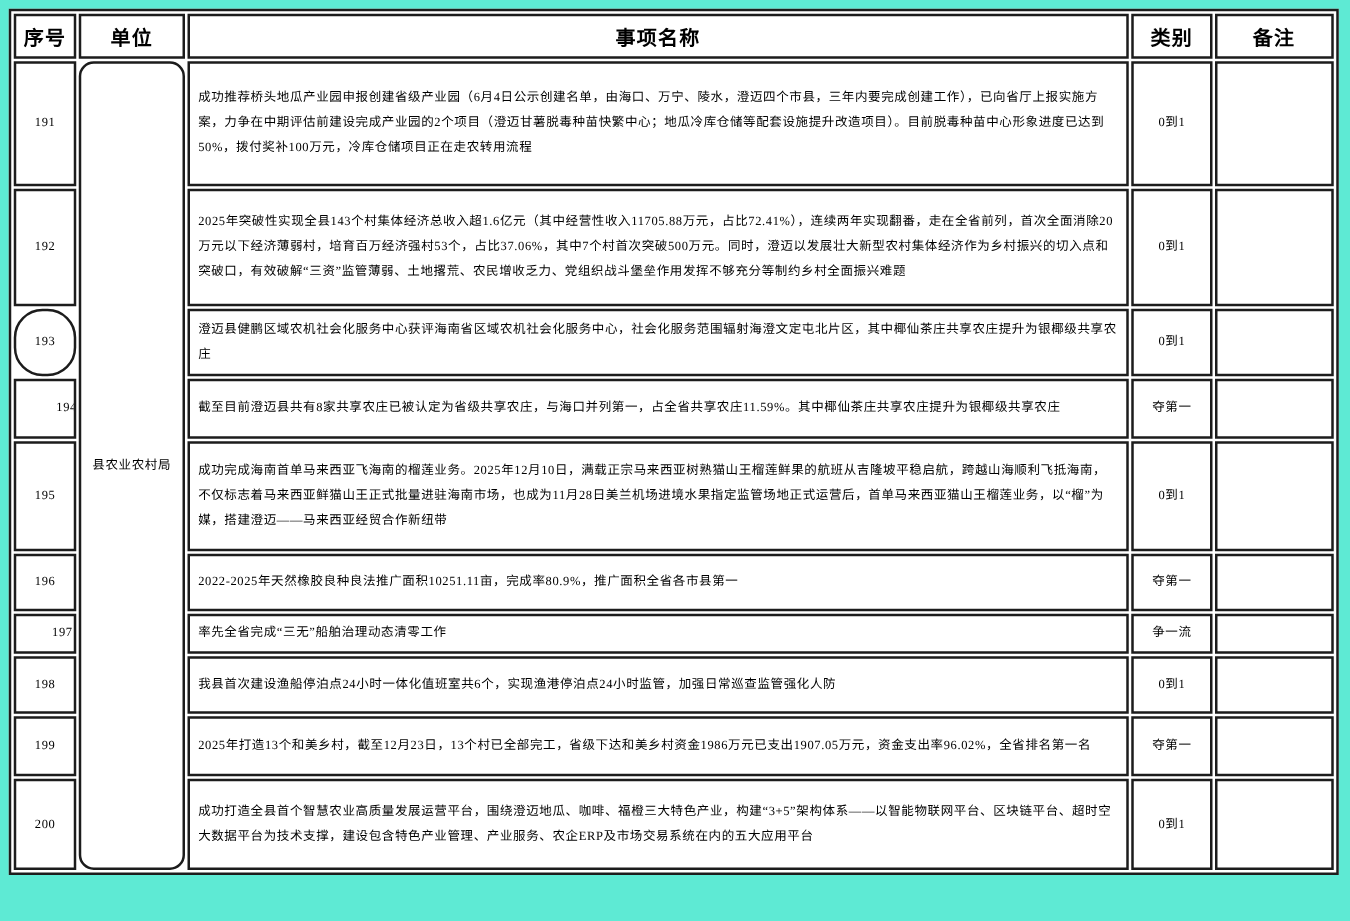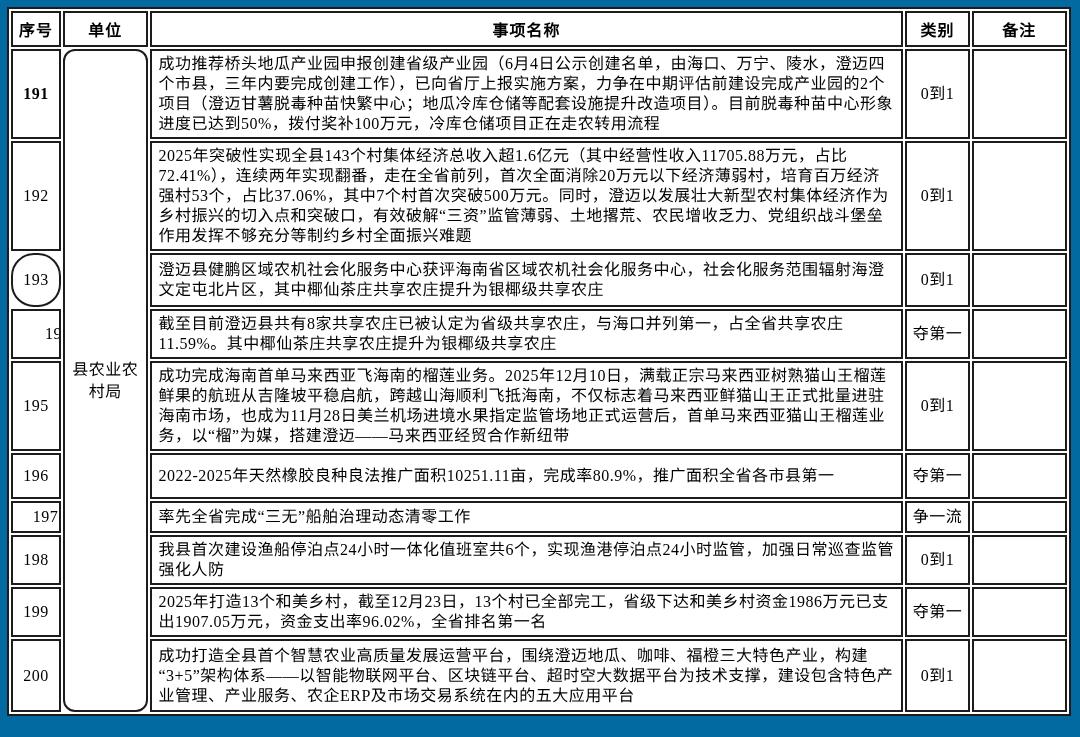--- a/index.html
+++ b/index.html
@@ -9,21 +9,21 @@
     height: 737px;
     background: #ffffff;
     font-family: "Liberation Serif", "DejaVu Serif", serif;
     color: #000000;
   }
   .page {
     position: absolute;
     left: 0; top: 0;
     width: 1080px;
     height: 737px;
-    background: #0369a1;
+    background: #5eead4;
     overflow: hidden;
   }
   table.grid {
     position: absolute;
     left: 7px;
     top: 7px;
     width: 1064px;
     table-layout: fixed;
     border-collapse: separate;
     border-spacing: 2px;
@@ -38,32 +38,32 @@
     overflow: hidden;
   }
   th {
     font-size: 16px;
     font-weight: bold;
     text-align: center;
     height: 36px;
     letter-spacing: 1px;
   }
   td {
-    font-size: 16px;
+    font-size: 10px;
     line-height: 20px;
     letter-spacing: 0.5px;
   }
   .c-serial   { text-align: center; }
   .c-unit     { text-align: center; padding: 0 2px; line-height: 22px; border-radius: 12px; }
   .c-item     { text-align: left; padding: 3px 7px; }
   .c-category { text-align: center; margin-left: 17px; }
   .c-remark   { text-align: center; }
 
   
-  tbody tr:nth-child(1)  .c-serial { height: 80px; font-weight: bold; }
+  tbody tr:nth-child(1)  .c-serial { height: 100px; }
   tbody tr:nth-child(2)  .c-serial { height: 94px;  }
   tbody tr:nth-child(3)  .c-serial { height: 54px; border-radius: 23px;  }
   tbody tr:nth-child(4)  .c-serial { height: 48px; padding-left: 32px;  }
   tbody tr:nth-child(5)  .c-serial { height: 88px;  }
   tbody tr:nth-child(6)  .c-serial { height: 46px;  }
   tbody tr:nth-child(7)  .c-serial { height: 32px; text-align: right;  }
   tbody tr:nth-child(8)  .c-serial { height: 46px;  }
   tbody tr:nth-child(9)  .c-serial { height: 48px;  }
   tbody tr:nth-child(10) .c-serial { height: 73px;  }
 </style>

